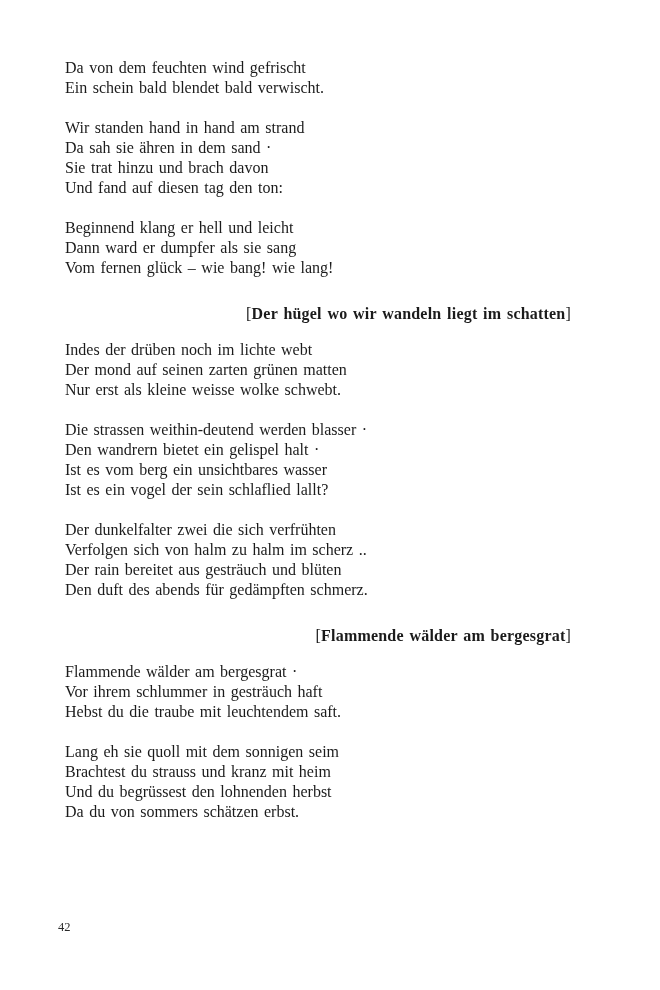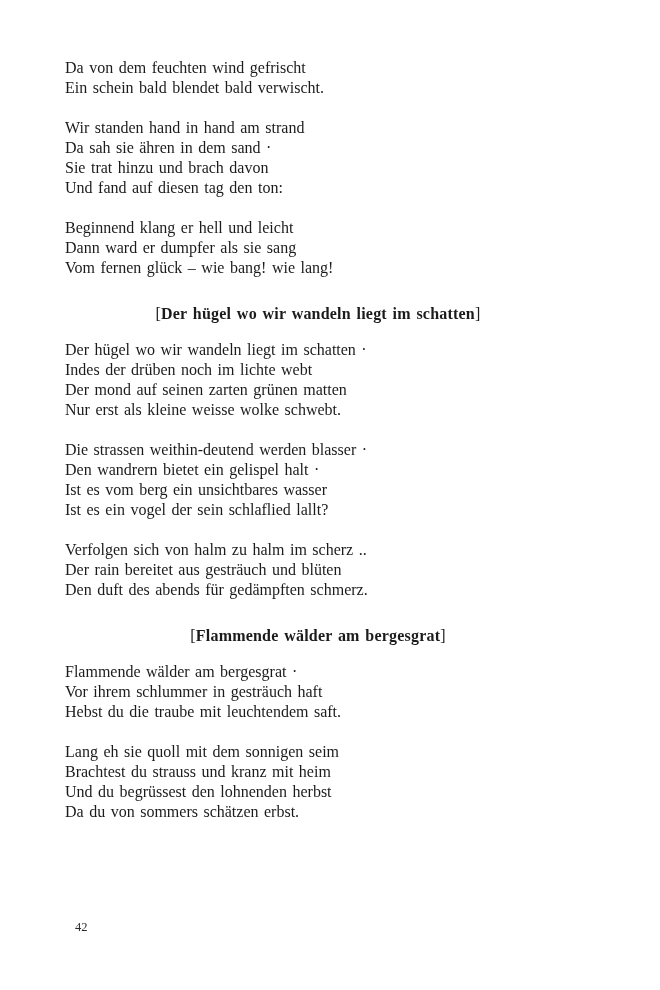--- a/index.html
+++ b/index.html
@@ -25,31 +25,31 @@
     line-height: 20px;
     word-spacing: 1.5px;
   }
   .stanza {
     margin: 0 0 20px 0;
   }
   .line {
     white-space: nowrap;
   }
   .poem-heading {
-    text-align: center;
+    text-align: right;
     margin: 26px 0 16px 0;
     font-weight: bold;
     letter-spacing: 0.2px;
   }
   .poem-heading .bracket {
     font-weight: normal;
   }
   .page-number {
     position: absolute;
-    left: 75px;
+    left: 58px;
     top: 920px;
     font-size: 12.5px;
     line-height: 14px;
     color: #2a2a2a;
   }
 </style>
 </head>
 <body>
 
 <div class="page">
@@ -69,34 +69,34 @@
 
     <div class="stanza">
       <div class="line">Beginnend klang er hell und leicht</div>
       <div class="line">Dann ward er dumpfer als sie sang</div>
       <div class="line">Vom fernen glück – wie bang! wie lang!</div>
     </div>
 
     <div class="poem-heading"><span class="bracket">[</span><span>Der hügel wo wir wandeln liegt im schatten</span><span class="bracket">]</span></div>
 
     <div class="stanza">
-      <div class="line">Der hügel wo wir wandeln liegt im schatten ·</div>
       <div class="line">Indes der drüben noch im lichte webt</div>
       <div class="line">Der mond auf seinen zarten grünen matten</div>
       <div class="line">Nur erst als kleine weisse wolke schwebt.</div>
     </div>
 
     <div class="stanza">
       <div class="line">Die strassen weithin-deutend werden blasser ·</div>
       <div class="line">Den wandrern bietet ein gelispel halt ·</div>
       <div class="line">Ist es vom berg ein unsichtbares wasser</div>
       <div class="line">Ist es ein vogel der sein schlaflied lallt?</div>
     </div>
 
     <div class="stanza">
+      <div class="line">Der dunkelfalter zwei die sich verfrühten</div>
       <div class="line">Verfolgen sich von halm zu halm im scherz ..</div>
       <div class="line">Der rain bereitet aus gesträuch und blüten</div>
       <div class="line">Den duft des abends für gedämpften schmerz.</div>
     </div>
 
     <div class="poem-heading"><span class="bracket">[</span><span>Flammende wälder am bergesgrat</span><span class="bracket">]</span></div>
 
     <div class="stanza">
       <div class="line">Flammende wälder am bergesgrat ·</div>
       <div class="line">Vor ihrem schlummer in gesträuch haft</div>

